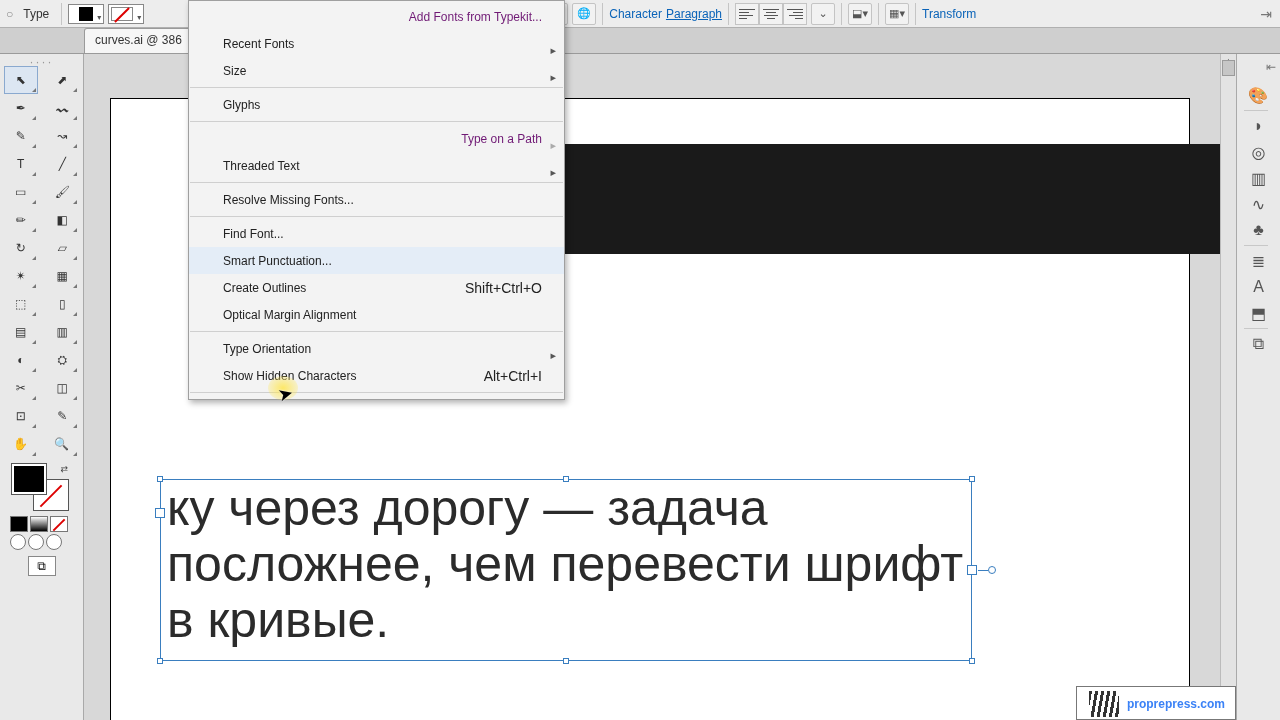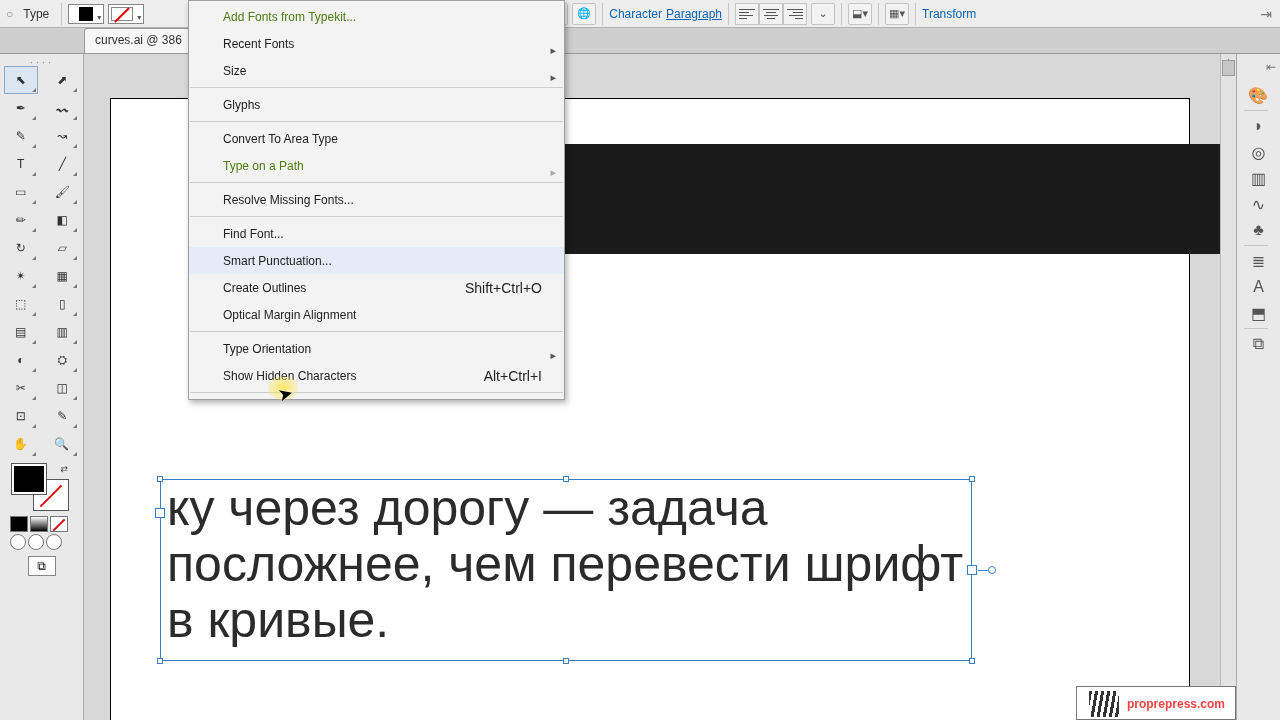--- a/index.html
+++ b/index.html
@@ -68,33 +68,33 @@
 .area-text .txt { font-family: "Segoe UI Light", "Segoe UI", sans-serif; font-weight: 300; font-size: 50px; color: #2b2b2b; line-height: 1.12; }
 .sel-handle { position: absolute; width: 6px; height: 6px; background: #fff; border: 1px solid #3a7ebf; }
 .mid-port { position: absolute; width: 10px; height: 10px; background: #fff; border: 1px solid #3a7ebf; }
 .out-port { position: absolute; width: 10px; height: 10px; background: #fff; border: 1px solid #3a7ebf; }
 .out-port::after{content:""; position:absolute; right:-12px; top:4px; width:10px; height:1px; background:#3a7ebf;}
 .out-port .ring { position:absolute; right:-20px; top:0; width:8px; height:8px; border:1px solid #3a7ebf; border-radius:50%; }
 
 
 .menu { position: absolute; left: 188px; top: 0; width: 377px; background: #f3f3f3; border: 1px solid #9f9f9f; box-shadow: 2px 3px 6px rgba(0,0,0,.3); padding: 2px 0 3px 0; z-index: 50; }
 .menu-item { display: flex; align-items: center; height: 27px; padding: 0 22px 0 34px; color: #222; font-size: 15px; position: relative; }
-.menu-item.disabled { color: #4d7c0f; }
+.menu-item.disabled { color: #701a75; justify-content: flex-end; }
 .menu-item .shortcut { margin-left: auto; color: #222; font-size: 14px; }
 .menu-item .sub::after { content: "▸"; position: absolute; right: 8px; font-size: 11px; color: #555; }
 .menu-item.disabled .sub::after { color: #aaa; }
 .menu-item.hover { background: #e4edf7; }
 .menu-sep { height: 1px; background: #cfcfcf; margin: 3px 1px; }
 
 
 .fake-cursor { position: absolute; left: 278px; top: 383px; z-index: 60; font-size: 18px; color: #000; text-shadow: 0 0 2px #fff; transform: rotate(-15deg); }
 .cursor-halo { position: absolute; left: 268px; top: 376px; width: 30px; height: 24px; background: radial-gradient(rgba(255,230,80,.85), rgba(255,230,80,0)); z-index: 55; border-radius: 50%; }
 
 
-.watermark { position: absolute; right: 0; bottom: 0; background: #fff; border: 1px solid #777; padding: 4px 10px 2px 12px; display: flex; align-items: center; gap: 8px; font-family: Arial, sans-serif; font-size: 24px; font-weight: 700; color: #ef4444; z-index: 40; }
+.watermark { position: absolute; right: 0; bottom: 0; background: #fff; border: 1px solid #777; padding: 4px 10px 2px 12px; display: flex; align-items: center; gap: 8px; font-family: Arial, sans-serif; font-size: 24px; font-weight: 700; color: #3b82f6; z-index: 40; }
 .watermark .logo { width: 30px; height: 26px; background: repeating-linear-gradient(100deg,#333 0 3px,#fff 3px 6px); }
 </style>
 </head>
 <body>
 
 <div class="control-bar">
   <span style="color:#888">○</span>
   <span class="ctl-label">Type</span>
   <span class="vdiv"></span>
   <div class="ctl-swatch">
@@ -289,27 +289,28 @@
     </div>
     <div class="menu-item">
       <span>Size</span>
       <span class="sub"></span>
     </div>
     <div class="menu-sep"></div>
     <div class="menu-item">
       <span>Glyphs</span>
     </div>
     <div class="menu-sep"></div>
-    <div class="menu-item">
-      <span>Convert To Area Type</span>
-    </div>
     <div class="menu-item disabled">
       <span>Type on a Path</span>
       <span class="sub"></span>
     </div>
+    <div class="menu-item">
+      <span>Threaded Text</span>
+      <span class="sub"></span>
+    </div>
     <div class="menu-sep"></div>
     <div class="menu-item">
       <span>Resolve Missing Fonts...</span>
     </div>
     <div class="menu-sep"></div>
     <div class="menu-item">
       <span>Find Font...</span>
     </div>
     <div class="menu-item hover">
       <span>Smart Punctuation...</span>

